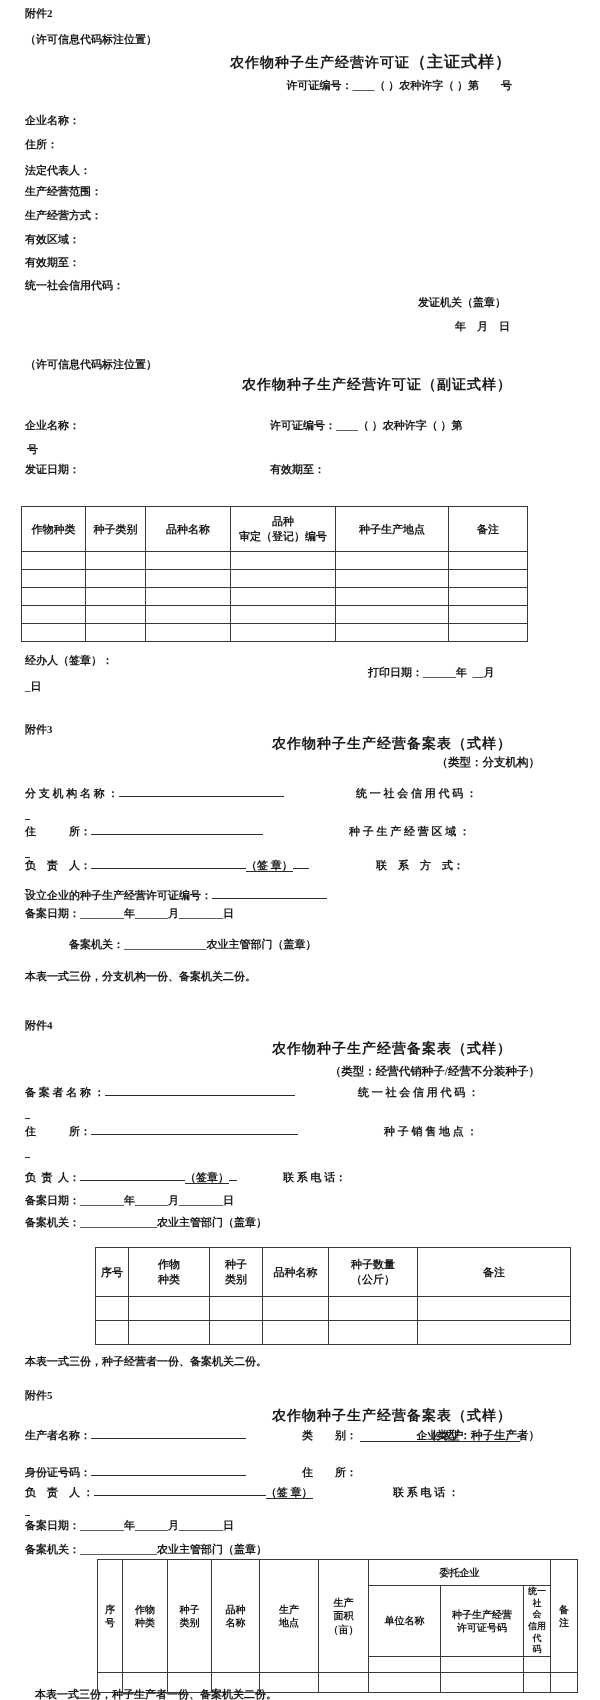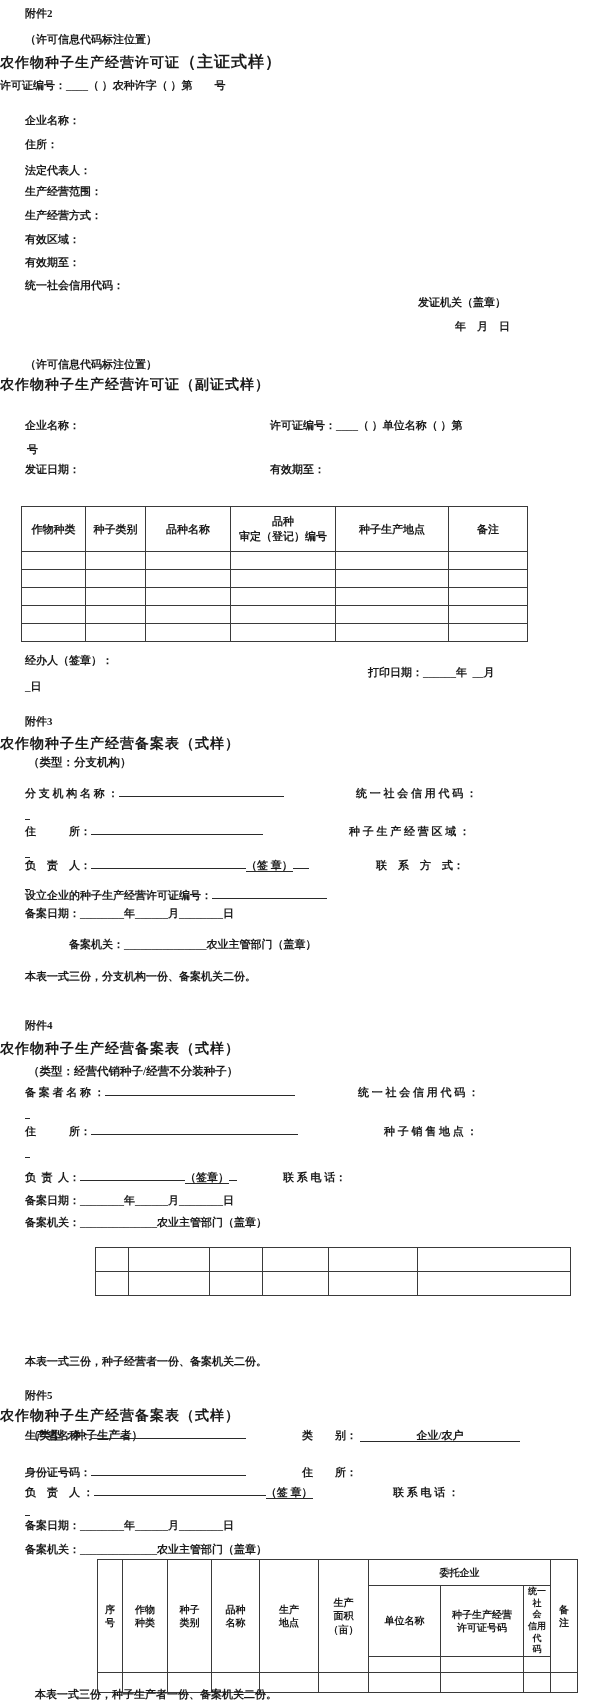--- a/index.html
+++ b/index.html
@@ -9,21 +9,21 @@
     width: 600px; height: 1700px;
     background: #ffffff;
     color: #1b1b1b;
     font-family: "Liberation Serif", "DejaVu Serif", serif;
     font-weight: bold;
     font-size: 11px;
     overflow: hidden;
   }
   .sec { position: absolute; left: 0; width: 600px; }
   .ln { position: absolute; left: 25px; line-height: 14px; white-space: pre; }
-  .ln.c { left: 0; width: 512px; text-align: left; }
+  .ln.c { left: 0; width: 512px; text-align: right; }
   .title { font-size: 14px; line-height: 20px; letter-spacing: 1px; }
   .title .big { font-size: 16px; }
   .subtitle { font-size: 11.5px; margin-left: 28px; }
   .abs { position: absolute; top: 0; white-space: pre; }
   .u { display: inline-block; border-bottom: 1px solid #2a2a2a; height: 11px; vertical-align: baseline; }
   .useal { border-bottom: 1px solid #2a2a2a; }
   .ulbox { display: inline-block; border-bottom: 1px solid #2a2a2a; text-align: center; height: 14px; }
   .tick { position: absolute; left: 25px; width: 5px; height: 10px; border-bottom: 1px solid #2a2a2a; }
   table { border-collapse: collapse; position: absolute; table-layout: fixed; }
   th, td {
@@ -66,21 +66,21 @@
   <div class="ln" style="top:249px;">有效期至：</div>
   <div class="ln" style="top:272px;">统一社会信用代码：</div>
   <div class="ln" style="top:289px; left:418px;">发证机关（盖章）</div>
   <div class="ln" style="top:313px; left:455px;">年　月　日</div>
 </div>
 
 <div class="sec" style="top:350px;">
   <div class="ln" style="top:7px;">（许可信息代码标注位置）</div>
   <div class="ln c title" style="top:25px;">农作物种子生产经营许可证（副证式样）</div>
   <div class="ln" style="top:68px;">企业名称：</div>
-  <div class="ln" style="top:68px; left:270px;">许可证编号：____（ ）单位名称（ ）第</div>
+  <div class="ln" style="top:68px; left:270px;">许可证编号：____（ ）农种许字（ ）第</div>
   <div class="ln" style="top:92px; left:27px;">号</div>
   <div class="ln" style="top:112px;">发证日期：</div>
   <div class="ln" style="top:112px; left:270px;">有效期至：</div>
 
   <table class="t1" style="top:156px;">
     <colgroup>
         <col style="width:64px">
         <col style="width:60px">
         <col style="width:85px">
         <col style="width:105px">
@@ -139,21 +139,21 @@
         </tr>
   </tbody>
     </table>
 
   <div class="ln" style="top:303px;">经办人（签章）：</div>
   <div class="ln" style="top:315px; left:368px;">打印日期：______年  __月</div>
   <div class="ln" style="top:329px;">_日</div>
 </div>
 
 <div class="sec" style="top:706px;">
-  <div class="ln" style="top:8px;">附件3</div>
+  <div class="ln" style="top:16px;">附件3</div>
   <div class="ln c title" style="top:28px;">农作物种子生产经营备案表（式样）</div>
   <div class="ln c subtitle" style="top:49px;">（类型：分支机构）</div>
 
   <div class="ln" style="top:80px;text-align:right;"><span>分 支 机 构 名 称 ：</span><span class="u" style="width:165px;"></span><span class="abs" style="left:331px;">统 一 社 会 信 用 代 码 ：</span></div>
   <div class="tick" style="top:104px;"></div>
   <div class="ln" style="top:118px;"><span>住　　　所：</span><span class="u" style="width:172px;"></span><span class="abs" style="left:324px;">种 子 生 产 经 营 区 域 ：</span></div>
   <div class="tick" style="top:142px;"></div>
   <div class="ln" style="top:152px;"><span>负　责　人：</span><span class="u" style="width:155px;"></span><span class="useal">（签 章）</span><span class="u" style="width:16px;"></span><span class="abs" style="left:351px;">联　系　方　式：</span></div>
   <div class="tick" style="top:174px;"></div>
   <div class="ln" style="top:182px;"><span>设立企业的种子生产经营许可证编号：</span><span class="u" style="width:115px;"></span></div>
@@ -178,20 +178,31 @@
   <table class="t2" style="top:245px;">
     <colgroup>
         <col style="width:33px">
         <col style="width:81px">
         <col style="width:53px">
         <col style="width:66px">
         <col style="width:89px">
         <col style="width:153px">
       </colgroup>
     <tbody>
+        <tr class="hrow">
+      <th>序号</th>
+      <th>作物
+种类</th>
+      <th>种子
+类别</th>
+      <th>品种名称</th>
+      <th>种子数量
+（公斤）</th>
+      <th>备注</th>
+    </tr>
     <tr class="erow">
           <td></td>
           <td></td>
           <td></td>
           <td></td>
           <td></td>
           <td></td>
         </tr>
     <tr class="erow">
           <td></td>

